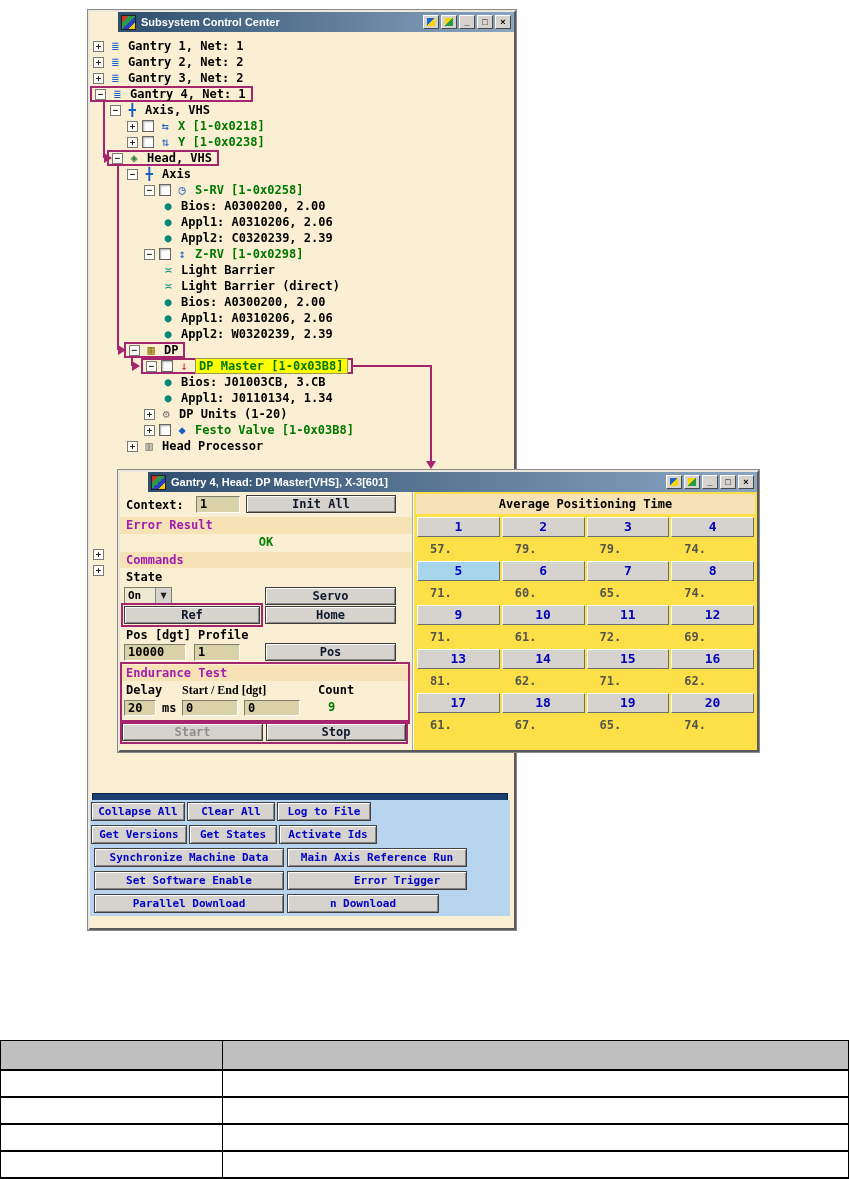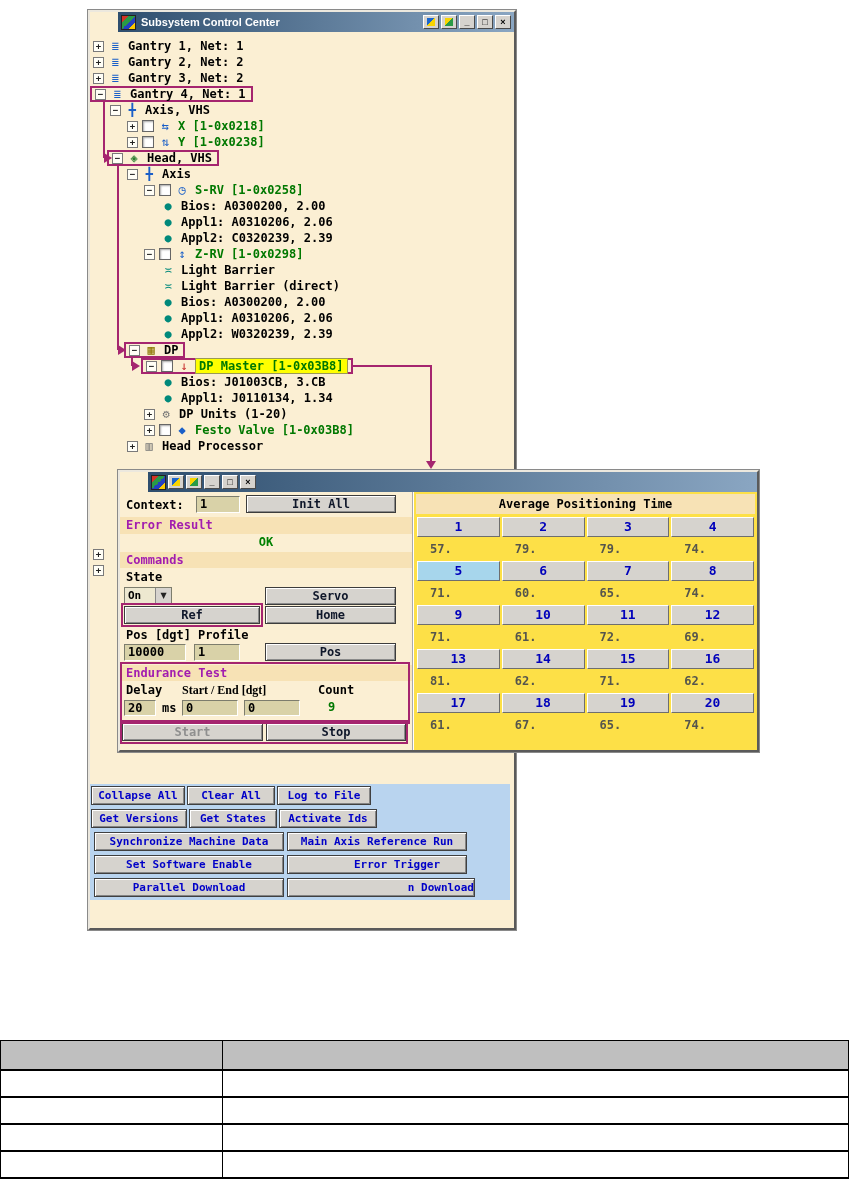--- a/index.html
+++ b/index.html
@@ -82,21 +82,21 @@
   .grid{position:absolute;left:3px;top:25px;right:3px;display:grid;
         grid-template-columns:repeat(4,1fr);grid-auto-rows:20px;gap:2px;}
   .hc{background:#D6D3CE;border:1px solid;border-color:#fff #6e6e6e #6e6e6e #fff;color:#0000BB;
       font:bold 13px/18px "DejaVu Sans Mono",monospace;text-align:center;box-sizing:border-box;}
   .hc.sel{background:#A7D6EC;}
   .vc{color:#55554d;font:bold 12px/20px "DejaVu Sans Mono",monospace;padding-left:13px;}
 
   
   #navybar{position:absolute;left:2px;top:781px;width:416px;height:13px;background:#1C3E72;
            border:1px solid #0c2246;box-sizing:border-box;}
-  #btnarea{position:absolute;left:0;top:772px;width:420px;height:116px;background:#B9D4EF;}
+  #btnarea{position:absolute;left:0;top:788px;width:420px;height:116px;background:#B9D4EF;}
   .bbtn{position:absolute;height:19px;background:#D6D3CE;border:1px solid #404040;
         box-shadow:inset 1px 1px 0 #fff,inset -1px -1px 0 #848484;color:#0000C8;
         font:bold 11px/17px "DejaVu Sans Mono",monospace;text-align:center;padding:0;}
 
   
   #dtable{position:absolute;left:0;top:1040px;width:849px;border:1px solid #000;box-sizing:border-box;}
   .dth{height:28px;background:#BFBFBF;border-bottom:2px solid #000;display:flex;}
   .dtr{height:25px;background:#fff;border-bottom:2px solid #000;display:flex;}
   .dtr:last-child{border-bottom:1px solid #000;}
   .dc1{width:222px;border-right:1px solid #000;box-sizing:border-box;}
@@ -268,37 +268,38 @@
       <button class="bbtn" style="left:97px;top:2px;width:88px;">Clear All</button>
       <button class="bbtn" style="left:187px;top:2px;width:94px;">Log to File</button>
       <button class="bbtn" style="left:1px;top:25px;width:96px;">Get Versions</button>
       <button class="bbtn" style="left:99px;top:25px;width:88px;">Get States</button>
       <button class="bbtn" style="left:189px;top:25px;width:98px;">Activate Ids</button>
       <button class="bbtn" style="left:4px;top:48px;width:190px;">Synchronize Machine Data</button>
       <button class="bbtn" style="left:197px;top:48px;width:180px;">Main Axis Reference Run</button>
       <button class="bbtn" style="left:4px;top:71px;width:190px;">Set Software Enable</button>
       <button class="bbtn" style="left:197px;top:71px;width:180px;padding-left:40px;">Error Trigger</button>
       <button class="bbtn" style="left:4px;top:94px;width:190px;">Parallel Download</button>
-      <button class="bbtn" style="left:197px;top:94px;width:188px;text-align:right;">n Download</button>
+      <button class="bbtn" style="left:197px;top:94px;width:152px;">n Download</button>
     </div>
   </div>
 
   <div class="mline" style="left:103px;top:100px;width:2px;height:58px;"></div>
   <div class="arr-r" style="left:104px;top:153px;"></div>
   <div class="mline" style="left:117px;top:164px;width:2px;height:186px;"></div>
   <div class="arr-r" style="left:118px;top:345px;"></div>
   <div class="mline" style="left:131px;top:356px;width:2px;height:10px;"></div>
   <div class="arr-r" style="left:132px;top:361px;"></div>
   <div class="mline" style="left:352px;top:365px;width:80px;height:2px;"></div>
   <div class="mline" style="left:430px;top:365px;width:2px;height:97px;"></div>
   <div class="arr-d" style="left:426px;top:461px;"></div>
 
   <div class="win" id="dialog">
     <div class="titlebar">
       <span class="app-ic"></span>
+      <span class="tt">Gantry 4, Head: DP Master[VHS], X-3[601]</span>
       <button class="tbb">
           <span class="ib1"></span>
         </button>
       <button class="tbb">
           <span class="ib2"></span>
         </button>
       <button class="tbb">_</button>
       <button class="tbb">□</button>
       <button class="tbb">×</button>
     </div>

